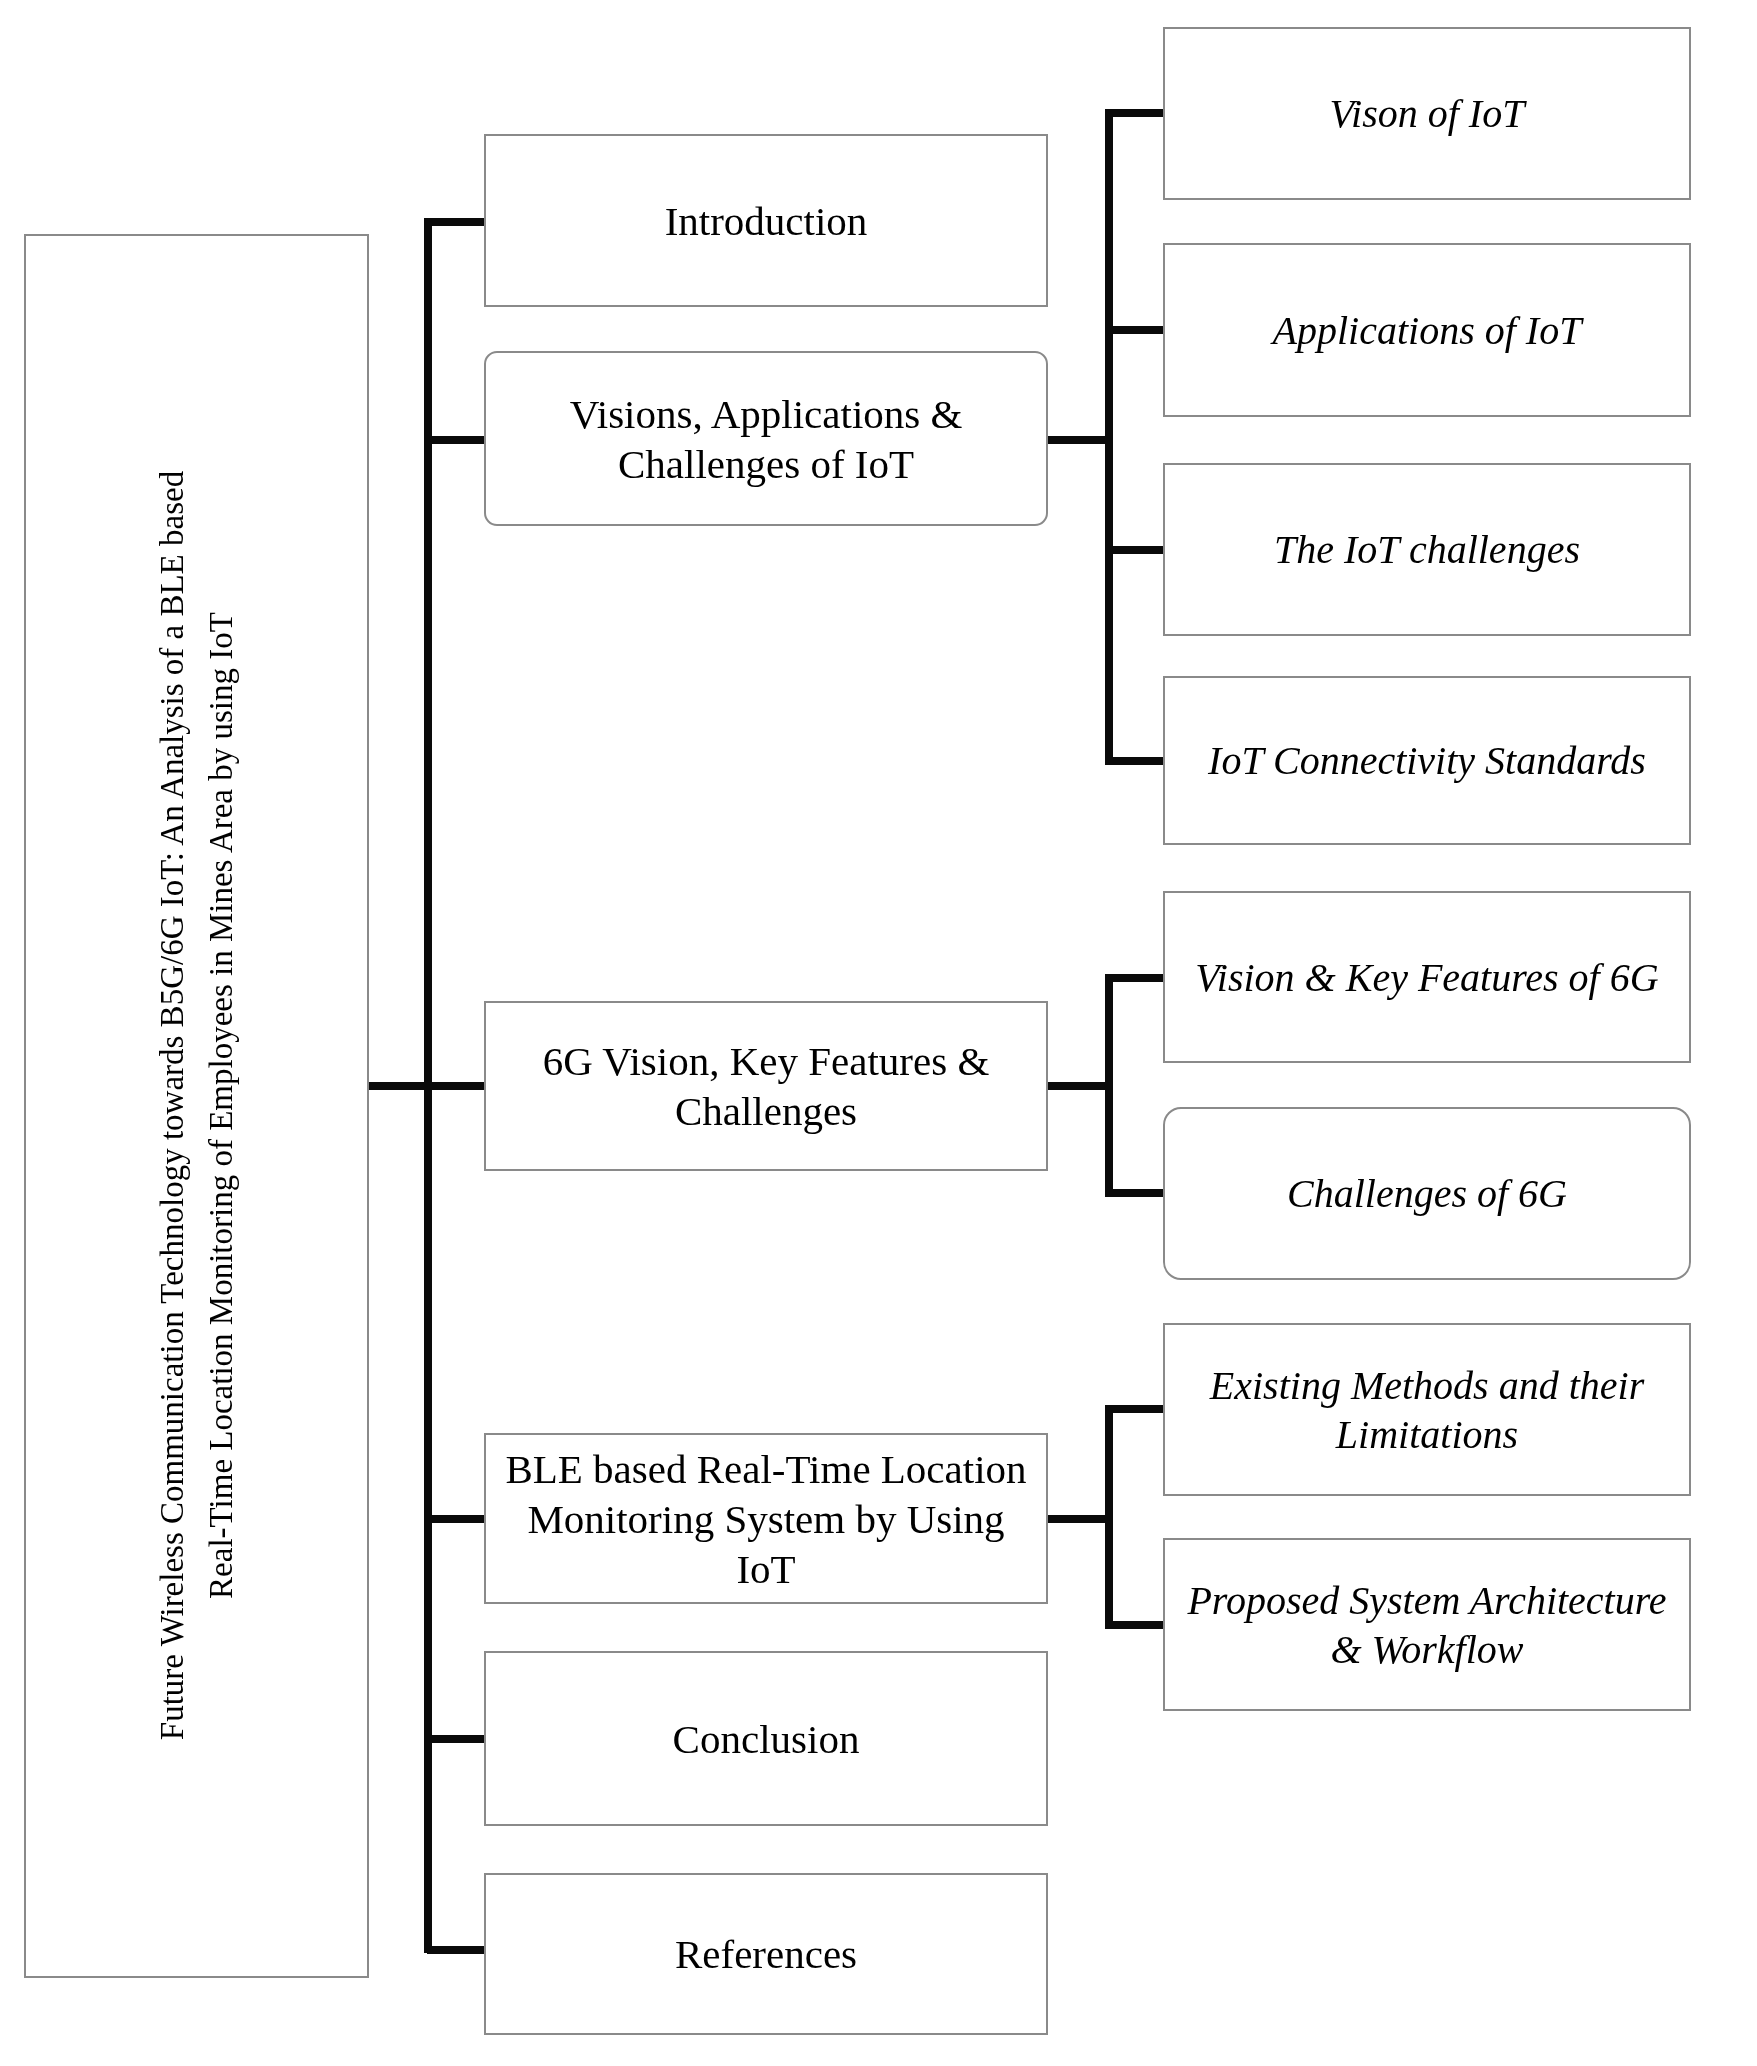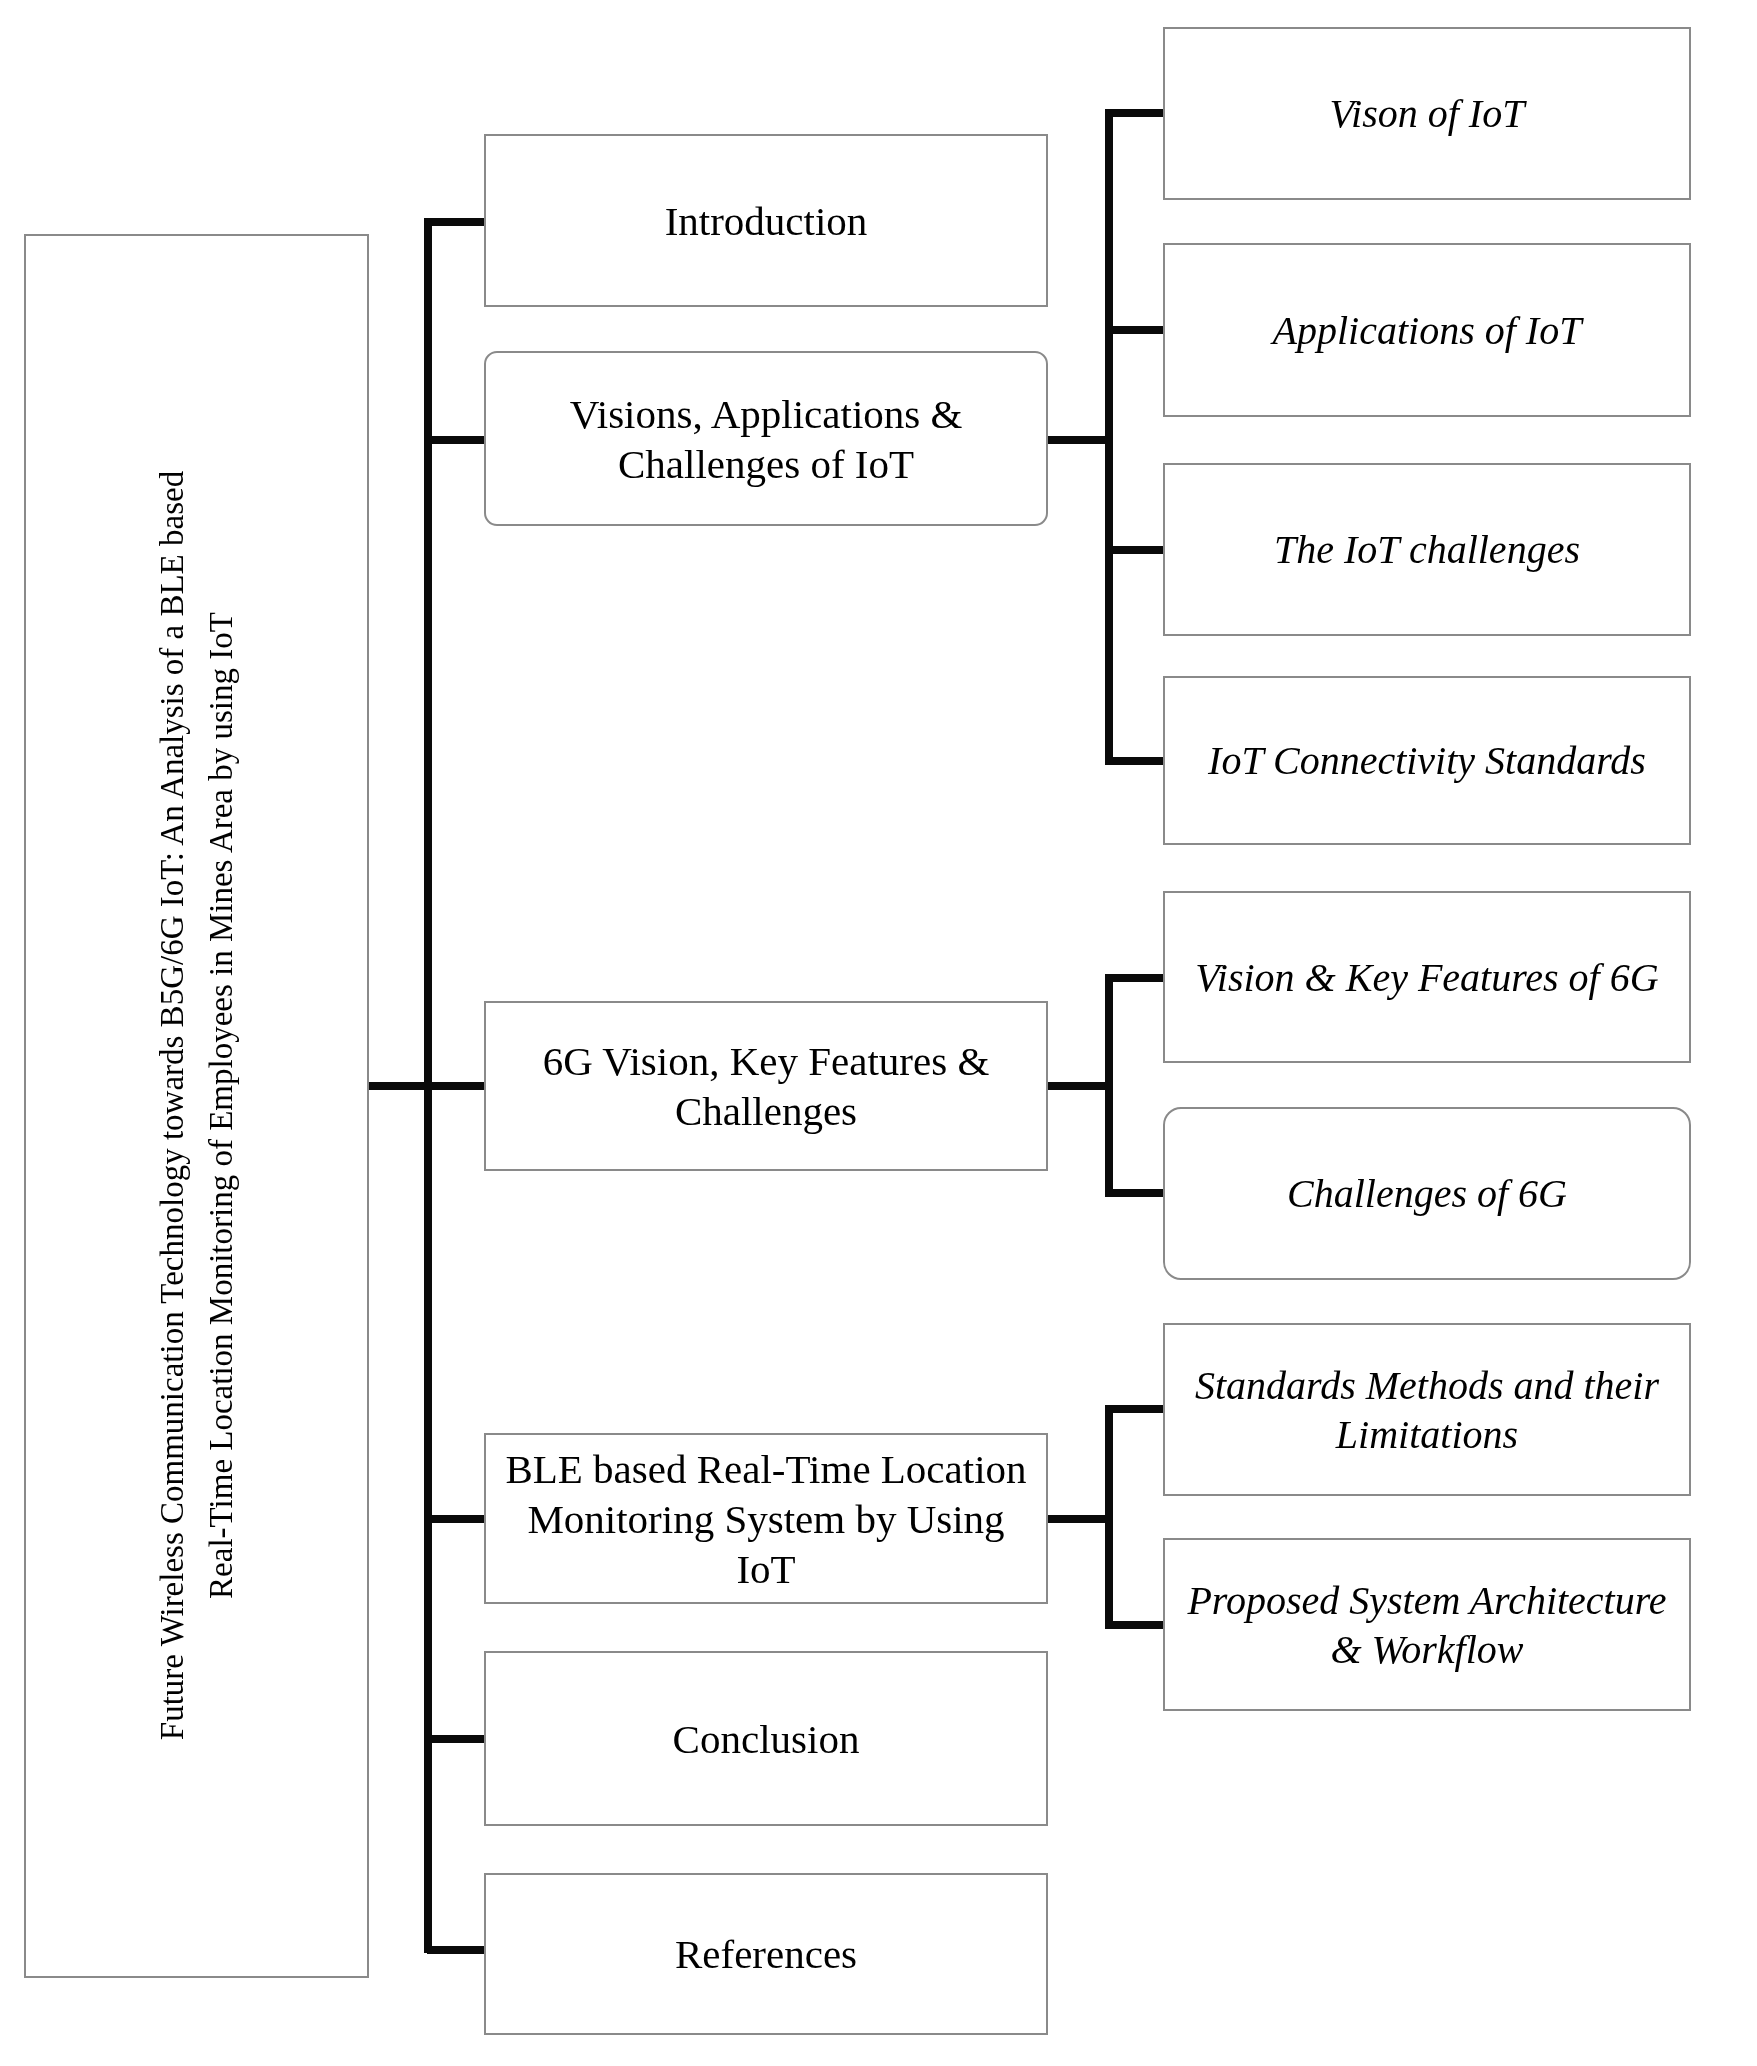--- a/index.html
+++ b/index.html
@@ -152,21 +152,21 @@
   <div class="node right-node" style="top:676px; height:169px;">
     <span>IoT Connectivity Standards</span>
   </div>
   <div class="node right-node" style="top:891px; height:172px;">
     <span>Vision &amp; Key Features of 6G</span>
   </div>
   <div class="node right-node" style="top:1107px; height:173px;border-radius:18px;">
     <span>Challenges of 6G</span>
   </div>
   <div class="node right-node" style="top:1323px; height:173px;">
-    <span>Standards Methods and their
+    <span>Existing Methods and their
 Limitations</span>
   </div>
   <div class="node right-node" style="top:1538px; height:173px;">
     <span>Proposed System Architecture
 &amp; Workflow</span>
   </div>
 
 </div>
 
 

